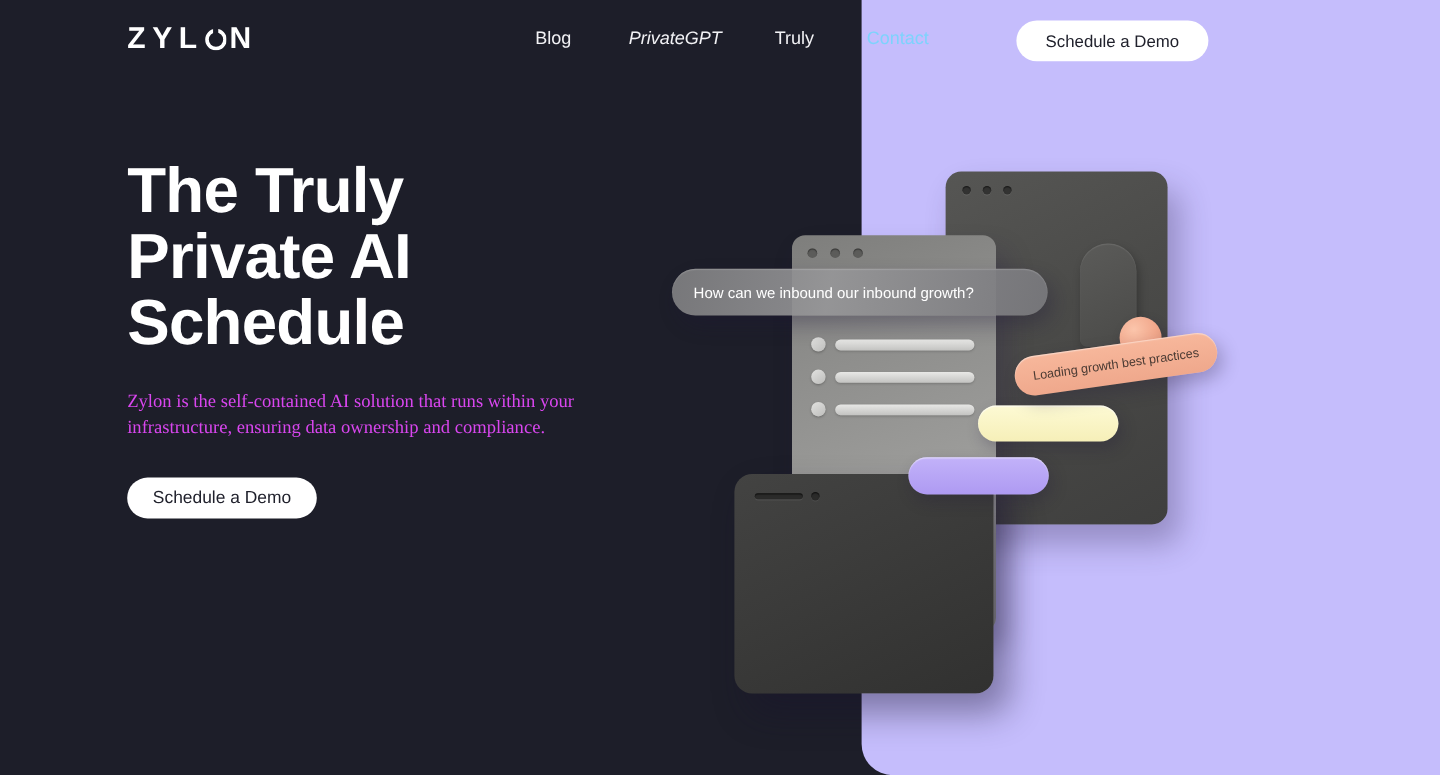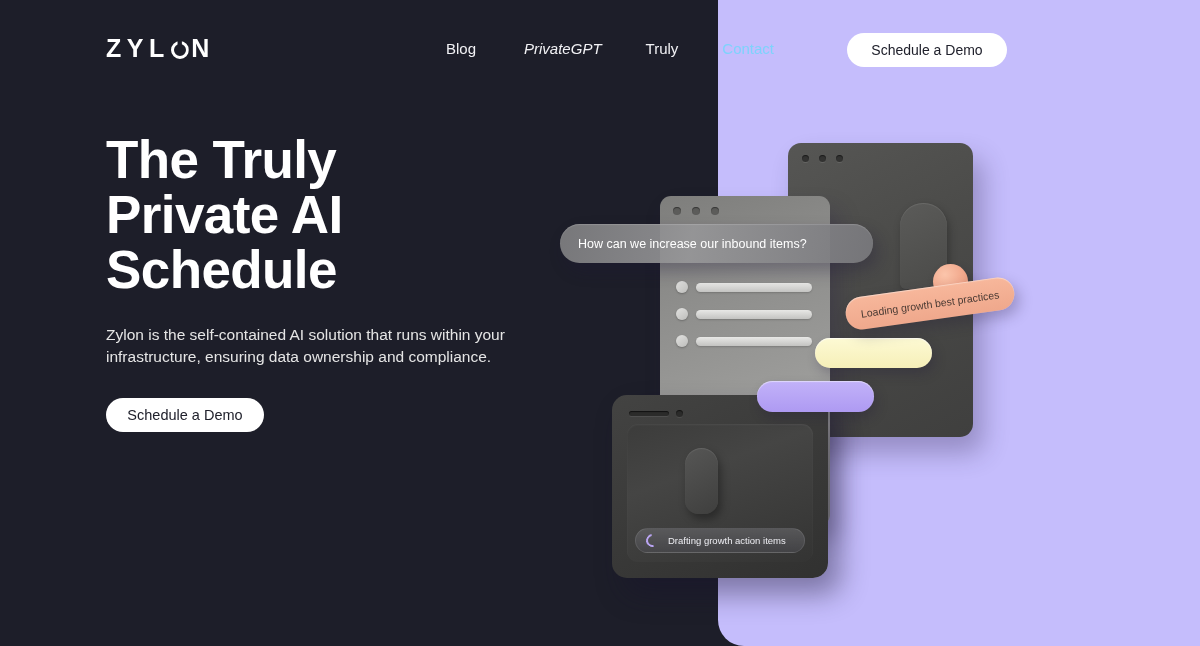--- a/index.html
+++ b/index.html
@@ -16,21 +16,20 @@
   .purple-panel{
     position:absolute; left:718px; top:0; width:482px; height:646px;
     background:#C5BDFC;
     border-bottom-left-radius:26px;
   }
 
   
   .site-header{
     position:absolute; left:0; top:0; width:1200px; height:68px;
     z-index:40;
-    margin-top:16px;
   }
   .logo{
     position:absolute; left:106px; top:20px;
     color:#FFFFFF; font-size:25px; font-weight:700;
     letter-spacing:5.5px; line-height:1;
     white-space:nowrap;
   }
   .logo .o-ring{
     display:inline-block; width:18px; height:18px;
     border:3.4px solid #FFFFFF; border-radius:50%;
@@ -62,22 +61,23 @@
 
   
   .hero{ position:absolute; left:106px; top:132px; width:520px; z-index:30; }
   .headline{
     color:#FFFFFF; font-size:53px; font-weight:700;
     line-height:55px; letter-spacing:-0.6px;
   }
   .headline span{ display:block; }
   .subhead{
     margin-top:27px;
-    color:#e5e5e5; font-size:15.5px; line-height:21.5px;
+    color:#d946ef; font-size:15.5px; line-height:21.5px;
     max-width:415px;
+    font-family:Liberation Serif, serif;
   }
   .hero-cta{
     margin-top:31px;
     width:158px; height:34px;
     background:#FFFFFF; border-radius:17px; border:none;
     color:#20212C; font-size:14.5px; font-family:"Liberation Sans", sans-serif;
     cursor:pointer;
     display:flex; align-items:center; justify-content:center;
   }
 
@@ -262,33 +262,26 @@
 
     <div class="pill-yellow"></div>
     <div class="pill-purple"></div>
     <div class="sphere"></div>
 
     <div class="pill-salmon">
       <span class="txt">Loading growth best practices</span>
     </div>
 
     <div class="chat-bubble">
-      <span class="txt">How can we increase our inbound items?</span>
+      <span class="txt">How can we inbound our inbound growth?</span>
     </div>
 
     <div class="card-front">
       <div class="speaker"></div>
       <div class="cam"></div>
-      <div class="screen">
-        <div class="blob"></div>
-        <div class="statusbar">
-          <span class="spinner"></span>
-          <span class="txt">Drafting growth action items</span>
-        </div>
-      </div>
     </div>
 
   </div>
 
   <div class="site-header">
     <div class="logo"><span>ZYL</span><span class="o-ring"></span><span>N</span></div>
 
     <nav class="nav">
       <a href="#" class="n0">Blog</a>
       <a href="#" class="n1">PrivateGPT</a>

